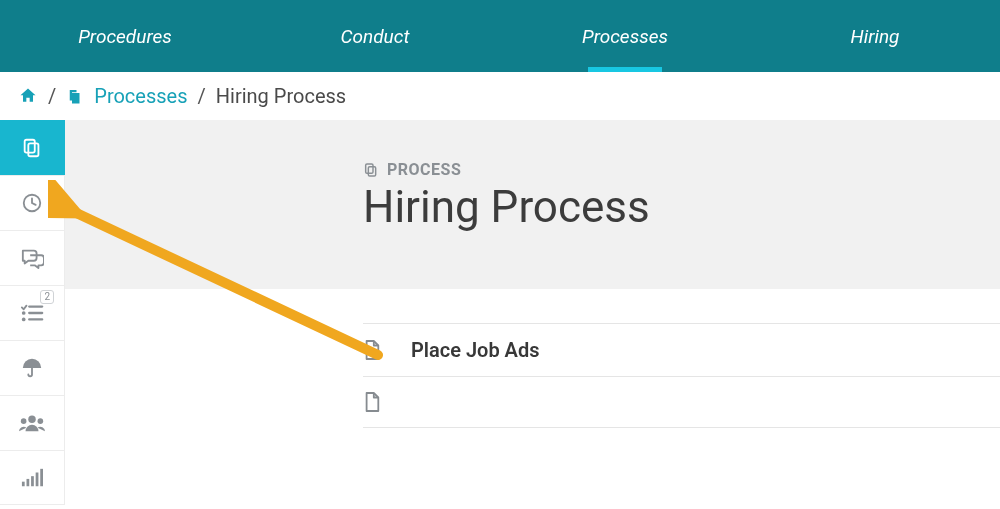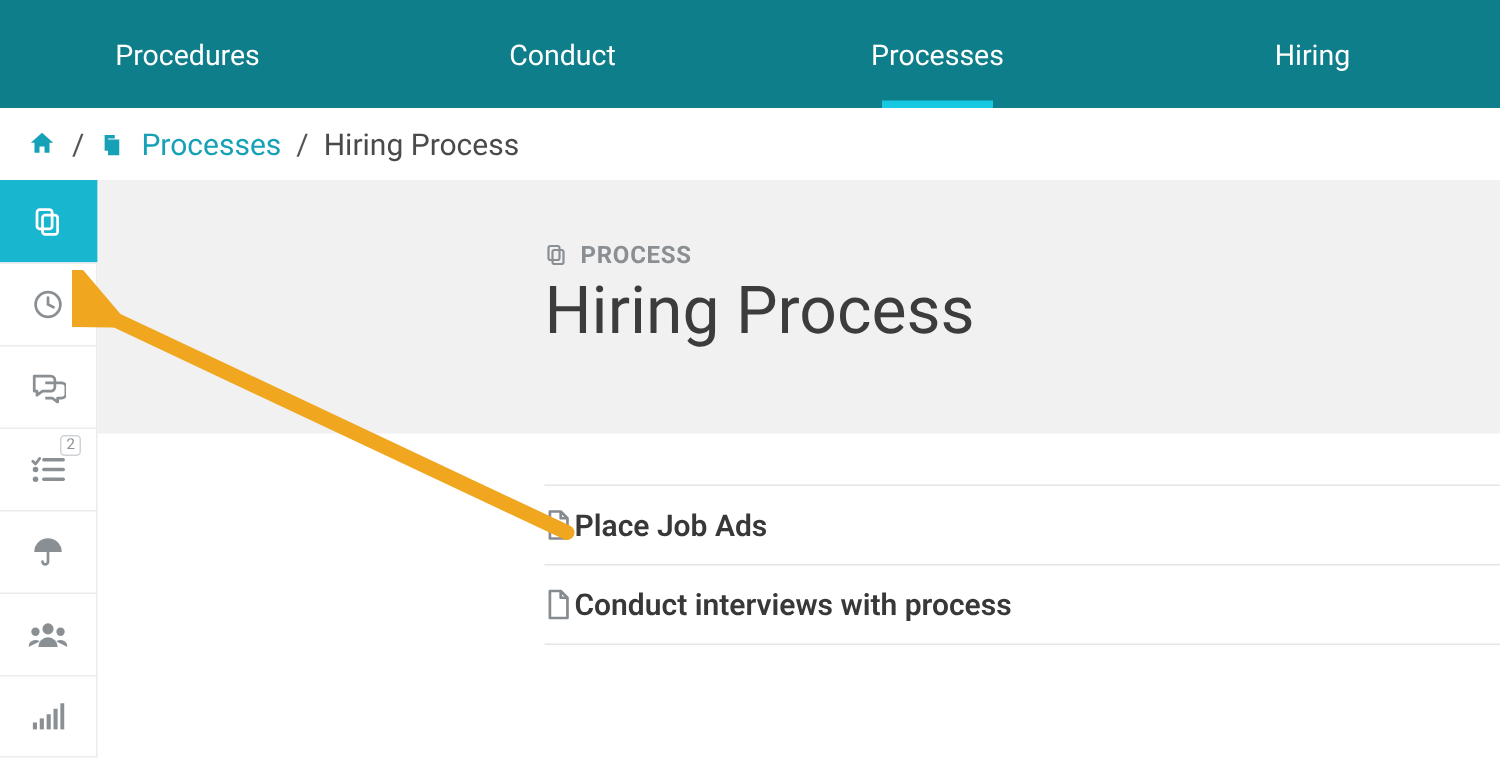--- a/index.html
+++ b/index.html
@@ -5,41 +5,41 @@
   * { box-sizing: border-box; margin: 0; padding: 0; }
   html, body { width: 1000px; height: 509px; font-family: -apple-system, "Segoe UI", Roboto, "Helvetica Neue", Arial, sans-serif; overflow: hidden; background: #fff; }
   .topbar { display: flex; height: 72px; background: #0f7e8b; color: #fff; }
   .brand { width: 237px; background: #1b2029; display: flex; align-items: center; padding-left: 22px; }
   .brand-logo { display: flex; align-items: center; gap: 6px; }
   .brand-cup { width: 26px; height: 26px; }
   .brand-txt { font-size: 24px; letter-spacing: 0; }
   .brand-txt .thin { color: #fff; font-weight: 300; }
   .brand-txt .bold { color: #17b9d2; font-weight: 600; }
   .nav { flex: 1; display: flex; align-items: stretch; }
-  .nav-item { flex: 1; display: flex; align-items: center; justify-content: center; font-size: 19px; color: #fff; position: relative; cursor: pointer; }
+  .nav-item { flex: 1; display: flex; align-items: center; justify-content: center; font-size: 19px; color: #fff; position: relative; cursor: pointer; font-style: italic; }
   .nav-item.active::after { content: ""; position: absolute; bottom: 0; left: 50%; transform: translateX(-50%); width: 74px; height: 5px; background: #18c7e2; }
   .nav-caret { margin-left: 8px; }
   .crumbs { height: 48px; display: flex; align-items: center; padding-left: 18px; font-size: 20px; color: #17a1b7; gap: 10px; border-bottom: 0; }
   .crumbs .sep { color: #555; }
   .crumbs .cur { color: #4a4a4a; }
   .crumb-link { color: #17a1b7; cursor: pointer; }
   .crumb-ic { color: #17a1b7; }
   .body { display: flex; height: calc(509px - 72px - 48px); }
   .side { width: 65px; display: flex; flex-direction: column; }
   .side-item { height: 55px; display: flex; align-items: center; justify-content: center; border-top: 1px solid #ececec; border-right: 1px solid #ececec; color: #8a8f94; position: relative; cursor: pointer; background:#fff; }
   .side-item:last-child { border-bottom: 1px solid #ececec; }
   .side-item.sel { background: #18b6cf; color: #fff; border-top-color: #18b6cf; border-right-color: #18b6cf; }
   .side-badge { position: absolute; top: 4px; right: 10px; font-size: 10px; color: #8a8f94; border: 1px solid #d0d3d6; border-radius: 3px; padding: 0 3px; background:#fff; line-height: 12px;}
   .main { flex: 1; display: flex; flex-direction: column; }
   .hero { background: #f1f1f1; padding: 40px 0 56px 0; position: relative; }
   .hero-inner { margin-left: 298px; }
   .kicker { color: #8a8f94; font-size: 16px; font-weight: 700; letter-spacing: .5px; display: flex; align-items: center; gap: 8px; }
   .title { font-size: 44px; color: #3c3c3c; font-weight: 400; margin-top: 2px; }
   .steps { margin-left: 298px; margin-top: 34px; }
-  .step { display: flex; align-items: center; gap: 2px; padding: 14px 0; border-bottom: 1px solid #e5e5e5; font-size: 20px; font-weight: 600; color: #383838; }
+  .step { display: flex; align-items: center; gap: 30px; padding: 14px 0; border-bottom: 1px solid #e5e5e5; font-size: 20px; font-weight: 600; color: #383838; }
   .step:first-child { border-top: 1px solid #e5e5e5; }
   .step-ic { color: #868b90; }
   .arrow { position: absolute; pointer-events: none; }
   svg { display: block; }
 </style>
 </head>
 <body>
 
 <div class="topbar">
   <div class="nav">
@@ -156,21 +156,20 @@
             <path d="M4 2h8l5 5v15H4z" fill="none" stroke="#868b90" stroke-width="2" stroke-linejoin="round"></path>
             <path d="M12 2v5h5" fill="none" stroke="#868b90" stroke-width="2" stroke-linejoin="round"></path>
           </svg>
         <span>Place Job Ads</span>
       </div>
       <div class="step">
         <svg class="step-ic" width="18" height="22" viewBox="0 0 20 24">
             <path d="M4 2h8l5 5v15H4z" fill="none" stroke="#868b90" stroke-width="2" stroke-linejoin="round"></path>
             <path d="M12 2v5h5" fill="none" stroke="#868b90" stroke-width="2" stroke-linejoin="round"></path>
           </svg>
-        <span>Conduct interviews with process</span>
       </div>
     </div>
   </div>
 </div>
 
 <svg class="arrow" style="left:48px; top:180px;" width="340" height="190" viewBox="0 0 340 190">
   <defs>
     <marker id="ah" markerWidth="14" markerHeight="14" refX="3" refY="6" orient="auto">
       <path d="M12 1 L1 6 L12 11 L9 6 z" fill="#f0a71f"></path>
     </marker>

